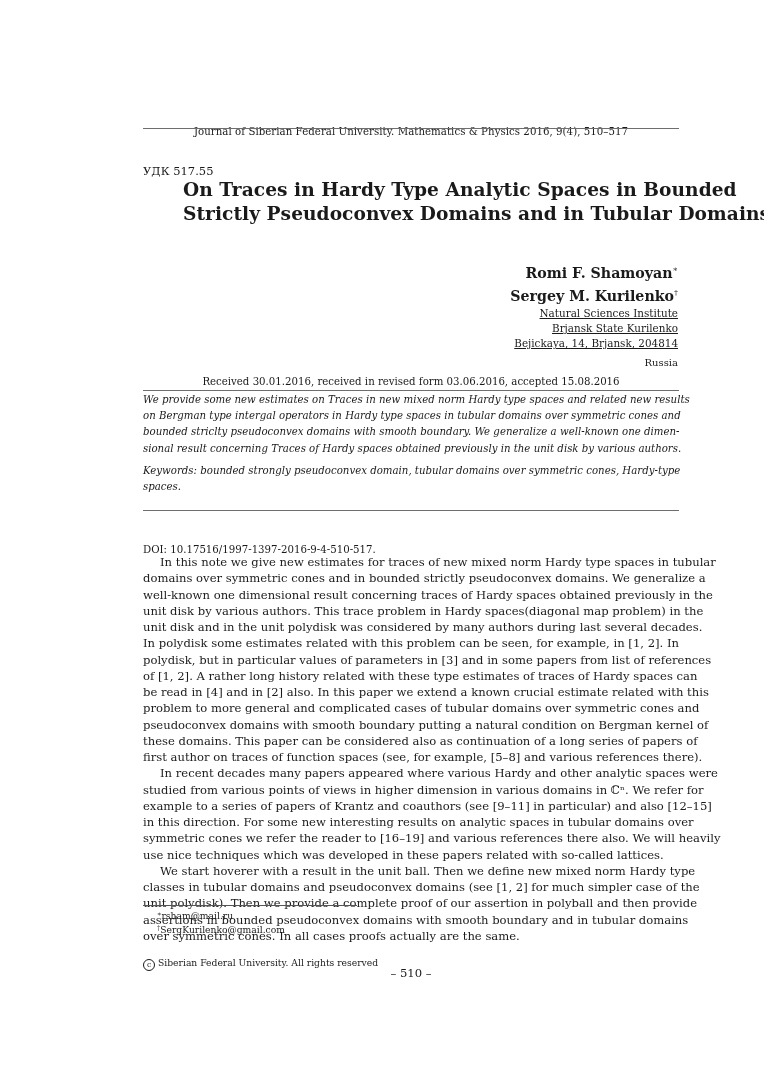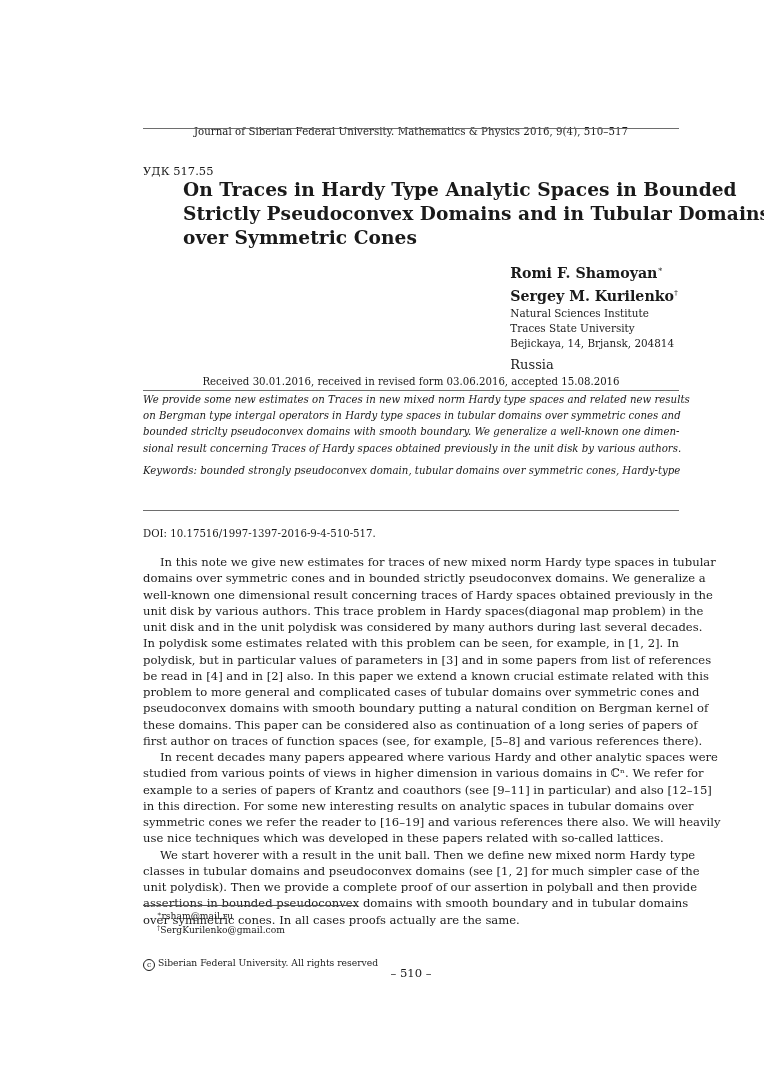--- a/index.html
+++ b/index.html
@@ -6,25 +6,25 @@
   body { width: 764px; height: 1080px; position: relative; overflow: hidden;
          font-family: "DejaVu Serif", "Liberation Serif", serif; color: #1a1a1a; }
   .abs { position: absolute; }
   .running-head { left: 143px; width: 536px; top: 126px; text-align: center;
                   font-size: 10.2px; letter-spacing: 0.05px; white-space: nowrap; }
   .rule { left: 143px; width: 536px; height: 1px; background: #6e6e6e; }
   .udk { left: 143px; top: 164px; font-size: 11.5px; }
   .title { left: 143px; top: 178px; width: 560px; font-weight: bold;
            font-size: 18.6px; line-height: 24px; letter-spacing: 0.05px; margin-left: 40px; }
   .title div { white-space: nowrap; }
-  .authors { right: 86px; top: 260px; }
+  .authors { right: 86px; top: 260px; text-align: right; }
   .author { font-weight: bold; font-size: 14.2px; line-height: 19px; white-space: nowrap; }
   .author sup { font-size: 8px; font-weight: normal; vertical-align: 6px; }
-  .affil { font-size: 10.4px; line-height: 15.2px; white-space: nowrap; }
-  .country { font-size: 13px; margin-top: 5px; white-space: nowrap; }
+  .affil { font-size: 10.4px; line-height: 15.2px; white-space: nowrap; text-decoration: underline; }
+  .country { font-size: 10px; margin-top: 5px; white-space: nowrap; }
   .received { left: 143px; width: 536px; top: 376px; text-align: center; font-size: 10.2px; white-space: nowrap; }
   .abstract { left: 143px; width: 536px; top: 392px; font-style: italic; font-size: 10.2px;
               line-height: 16.2px; }
   .abstract .line { white-space: nowrap; text-align: justify; text-align-last: justify; display: block; }
   .abstract .line.last { text-align-last: left; }
   .keywords { margin-top: 6px; }
   .doi { font-style: normal; white-space: nowrap; margin-top: 47px; }
   .body { left: 143px; width: 536px; top: 554px; font-size: 11.6px; line-height: 16.25px; }
   .body .line { display: block; white-space: nowrap; text-align: justify; text-align-last: justify; }
   .body .line.last { text-align-last: left; }
@@ -43,56 +43,57 @@
 <body>
 
 <div class="abs running-head">Journal of Siberian Federal University. Mathematics &amp; Physics 2016, 9(4), 510–517</div>
 <div class="abs rule" style="top:128px;"></div>
 
 <div class="abs udk">УДК 517.55</div>
 
 <div class="abs title">
   <div>On Traces in Hardy Type Analytic Spaces in Bounded</div>
   <div>Strictly Pseudoconvex Domains and in Tubular Domains</div>
-  <div>over Symmetric Cones</div>
 </div>
 
 <div class="abs authors">
   <div class="author"><span>Romi F. Shamoyan</span><sup>∗</sup></div>
   <div class="author"><span>Sergey M. Kurilenko</span><sup>†</sup></div>
   <div class="affil">Natural Sciences Institute</div>
-  <div class="affil">Traces State University</div>
+  <div class="affil">Brjansk State Kurilenko</div>
   <div class="affil">Bejickaya, 14, Brjansk, 204814</div>
   <div class="country">Russia</div>
 </div>
 
 <div class="abs received">Received 30.01.2016, received in revised form 03.06.2016, accepted 15.08.2016</div>
 <div class="abs rule" style="top:390px;"></div>
 
 <div class="abs abstract">
   <span class="line">We provide some new estimates on Traces in new mixed norm Hardy type spaces and related new results</span>
   <span class="line">on Bergman type intergal operators in Hardy type spaces in tubular domains over symmetric cones and</span>
   <span class="line">bounded striclty pseudoconvex domains with smooth boundary. We generalize a well-known one dimen-</span>
   <span class="line last">sional result concerning Traces of Hardy spaces obtained previously in the unit disk by various authors.</span>
   <div class="keywords">
     <span class="line">Keywords: bounded strongly pseudoconvex domain, tubular domains over symmetric cones, Hardy-type</span>
+    <span class="line last">spaces.</span>
   </div>
   <div class="doi">DOI: 10.17516/1997-1397-2016-9-4-510-517.</div>
 </div>
 <div class="abs rule" style="top:510px;"></div>
 
 <div class="abs body">
   <div>
     <span class="line indent">In this note we give new estimates for traces of new mixed norm Hardy type spaces in tubular</span>
     <span class="line">domains over symmetric cones and in bounded strictly pseudoconvex domains. We generalize a</span>
     <span class="line">well-known one dimensional result concerning traces of Hardy spaces obtained previously in the</span>
     <span class="line">unit disk by various authors. This trace problem in Hardy spaces(diagonal map problem) in the</span>
     <span class="line">unit disk and in the unit polydisk was considered by many authors during last several decades.</span>
     <span class="line">In polydisk some estimates related with this problem can be seen, for example, in [1, 2]. In</span>
     <span class="line">polydisk, but in particular values of parameters in [3] and in some papers from list of references</span>
+    <span class="line">of [1, 2]. A rather long history related with these type estimates of traces of Hardy spaces can</span>
     <span class="line">be read in [4] and in [2] also. In this paper we extend a known crucial estimate related with this</span>
     <span class="line">problem to more general and complicated cases of tubular domains over symmetric cones and</span>
     <span class="line">pseudoconvex domains with smooth boundary putting a natural condition on Bergman kernel of</span>
     <span class="line">these domains. This paper can be considered also as continuation of a long series of papers of</span>
     <span class="line last">first author on traces of function spaces (see, for example, [5–8] and various references there).</span>
   </div>
   <div>
     <span class="line indent">In recent decades many papers appeared where various Hardy and other analytic spaces were</span>
     <span class="line">studied from various points of views in higher dimension in various domains in ℂⁿ. We refer for</span>
     <span class="line">example to a series of papers of Krantz and coauthors (see [9–11] in particular) and also [12–15]</span>

